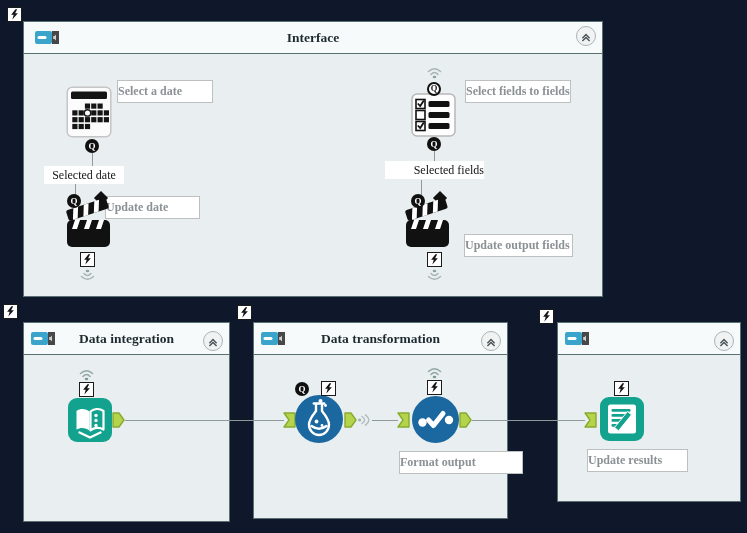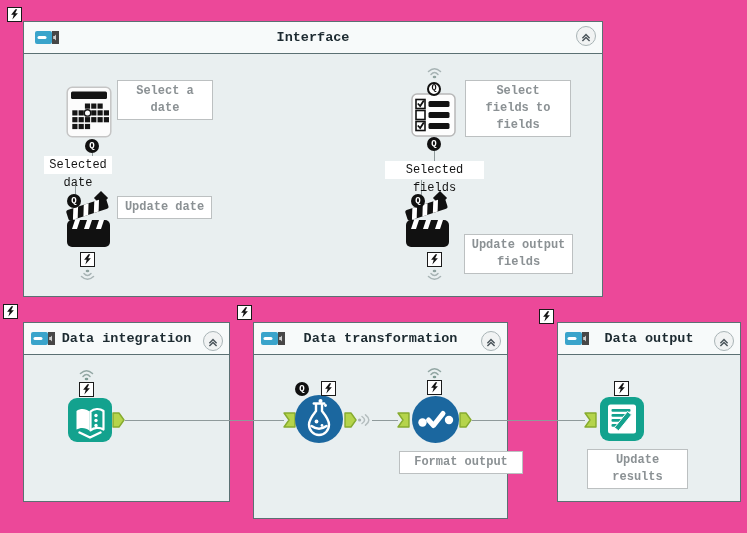--- a/index.html
+++ b/index.html
@@ -1,26 +1,26 @@
 <!DOCTYPE html>
 <html><head>
 <meta charset="utf-8">
 <style>
   html,body{margin:0;padding:0;background:#fff;}
-  .canvas{position:relative;width:747px;height:533px;background:#ec4899;
-          font-family:Liberation Mono, monospace;overflow:hidden;}
+  .canvas{position:relative;width:747px;height:533px;background:#0f172a;
+          font-family:Liberation Serif, serif;overflow:hidden;}
   .container{position:absolute;border:1.6px solid #5b7073;background:#e9eff0;box-sizing:border-box;}
   .chdr{position:absolute;left:0;right:0;top:0;height:31px;background:#f7fafa;border-bottom:1.6px solid #5b7073;}
   .ctitle{position:absolute;left:0;right:0;top:0;height:31px;line-height:31px;text-align:center;
           font-weight:bold;font-size:13.5px;color:#1d2b31;}
   .collapse{position:absolute;width:20px;height:20px;border-radius:50%;border:1px solid #a9b4b6;
           background:#f1f3f3;box-sizing:border-box;}
   .toggle{position:absolute;width:24px;height:13px;}
   .ann{position:absolute;background:#ffffff;border:1px solid #bcc0c1;color:#8b9194;font-weight:bold;
-       font-size:12px;line-height:1.42;padding:2px 6px;box-sizing:border-box;text-align:center;}
+       font-size:12px;line-height:1.42;padding:2px 0;box-sizing:border-box;}
   .clabel{position:absolute;background:#ffffff;color:#141414;font-size:12px;line-height:18px;text-align:center;}
   .vline{position:absolute;width:1px;background:#8f9a9b;}
   .hline{position:absolute;height:1px;background:#8f9a9b;}
   .qdark{position:absolute;width:14px;height:14px;border-radius:50%;background:#101010;color:#fff;
          font-size:9px;font-weight:bold;text-align:center;line-height:14px;z-index:4;}
   .qlight{position:absolute;width:14px;height:14px;border-radius:50%;background:#fff;border:2.2px solid #101010;
          box-sizing:border-box;color:#101010;font-size:8.5px;font-weight:bold;text-align:center;line-height:9.5px;z-index:4;}
   .boltbox{position:absolute;width:15px;height:15px;background:#fff;border:1.2px solid #1a1a1a;box-sizing:border-box;z-index:4;}
   .abs{position:absolute;}
   .z3{z-index:3;} .z2{z-index:2;}
@@ -41,21 +41,21 @@
       <polygon points="18.2,5 19.6,5 21,3.6 21,9.4 19.6,8 18.2,8" fill="#cfcfcf"></polygon>
     </svg>
     <div class="collapse" style="right:6px;top:4px;">
       <svg width="18" height="18" viewBox="0 0 20 20">
         <path d="M6 12.4 L10 8.4 L14 12.4" stroke="#4a545a" stroke-width="1.6" fill="none"></path>
         <path d="M6 15.6 L10 11.6 L14 15.6" stroke="#4a545a" stroke-width="1.6" fill="none"></path>
       </svg>
     </div>
   </div>
 
-  <div class="container" style="left:23px;top:322px;width:207px;height:180px;">
+  <div class="container" style="left:23px;top:322px;width:207px;height:200px;">
     <div class="chdr"></div>
     <div class="ctitle">Data integration</div>
     <svg class="toggle" style="left:7px;top:9px;" width="24" height="13" viewBox="0 0 24 13">
       <rect x="0" y="0" width="17" height="13" rx="2" fill="#3aa4cb"></rect>
       <rect x="2.5" y="5" width="9" height="3" rx="1.5" fill="#ffffff"></rect>
       <rect x="17" y="0" width="7" height="13" fill="#474747"></rect>
       <polygon points="18.2,5 19.6,5 21,3.6 21,9.4 19.6,8 18.2,8" fill="#cfcfcf"></polygon>
     </svg>
     <div class="collapse" style="right:6px;top:8px;">
       <svg width="18" height="18" viewBox="0 0 20 20">
@@ -77,21 +77,20 @@
     <div class="collapse" style="right:6px;top:8px;">
       <svg width="18" height="18" viewBox="0 0 20 20">
         <path d="M6 12.4 L10 8.4 L14 12.4" stroke="#4a545a" stroke-width="1.6" fill="none"></path>
         <path d="M6 15.6 L10 11.6 L14 15.6" stroke="#4a545a" stroke-width="1.6" fill="none"></path>
       </svg>
     </div>
   </div>
 
   <div class="container" style="left:557px;top:322px;width:184px;height:180px;">
     <div class="chdr"></div>
-    <div class="ctitle">Data output</div>
     <svg class="toggle" style="left:7px;top:9px;" width="24" height="13" viewBox="0 0 24 13">
       <rect x="0" y="0" width="17" height="13" rx="2" fill="#3aa4cb"></rect>
       <rect x="2.5" y="5" width="9" height="3" rx="1.5" fill="#ffffff"></rect>
       <rect x="17" y="0" width="7" height="13" fill="#474747"></rect>
       <polygon points="18.2,5 19.6,5 21,3.6 21,9.4 19.6,8 18.2,8" fill="#cfcfcf"></polygon>
     </svg>
     <div class="collapse" style="right:6px;top:8px;">
       <svg width="18" height="18" viewBox="0 0 20 20">
         <path d="M6 12.4 L10 8.4 L14 12.4" stroke="#4a545a" stroke-width="1.6" fill="none"></path>
         <path d="M6 15.6 L10 11.6 L14 15.6" stroke="#4a545a" stroke-width="1.6" fill="none"></path>
@@ -147,37 +146,37 @@
         <rect x="31.5" y="31.1" width="5.2" height="5.2"></rect>
         <rect x="37.8" y="31.1" width="5.2" height="5.2"></rect>
       <rect x="6.3" y="37.9" width="5.2" height="5.2"></rect>
         <rect x="12.6" y="37.9" width="5.2" height="5.2"></rect>
         <rect x="18.9" y="37.9" width="5.2" height="5.2"></rect>
     </g>
     <circle cx="21.5" cy="26.9" r="3.2" fill="#ffffff" stroke="#151515" stroke-width="1.4"></circle>
   </svg>
   <div class="qdark" style="left:85px;top:139px;">Q</div>
   <div class="ann" style="left:117px;top:80px;width:96px;">Select a date</div>
-  <div class="clabel z3" style="left:44px;top:156px;width:68px;height:18px;">Selected date</div>
+  <div class="clabel z3" style="left:44px;top:166px;width:80px;height:18px;">Selected date</div>
 
   <div class="qdark" style="left:67px;top:194px;">Q</div>
   <svg class="abs z3" style="left:64px;top:189px;" width="50" height="60" viewBox="0 0 50 60">
     <rect x="32" y="4" width="10" height="10" transform="rotate(45 37 9)" fill="#111111"></rect>
     <g transform="rotate(-18 8 28)">
       <rect x="4" y="20" width="42" height="11" rx="2" fill="#111111"></rect>
       <polygon points="12,20 17,20 13,31 8,31" fill="#ffffff"></polygon>
       <polygon points="23,20 28,20 24,31 19,31" fill="#ffffff"></polygon>
       <polygon points="34,20 39,20 35,31 30,31" fill="#ffffff"></polygon>
     </g>
     <rect x="3" y="31" width="43" height="27" rx="5" fill="#111111"></rect>
     <polygon points="11,31 16,31 13,40 8,40" fill="#ffffff"></polygon>
     <polygon points="23,31 28,31 25,40 20,40" fill="#ffffff"></polygon>
     <polygon points="35,31 40,31 37,40 32,40" fill="#ffffff"></polygon>
   </svg>
-  <div class="ann" style="left:117px;top:196px;width:95px;">Update date</div>
+  <div class="ann" style="left:105px;top:196px;width:95px;">Update date</div>
   <div class="boltbox" style="left:80px;top:252px;">
     <svg width="13" height="13" viewBox="0 0 15 15">
         <polygon points="8.6,1.4 3.6,7.9 6.6,7.9 5.0,13.4 11.4,6.1 8.2,6.1 10.6,1.4" fill="#141414"></polygon>
       </svg>
   </div>
   <svg class="abs" style="left:79px;top:269px;" width="17" height="13" viewBox="0 0 17 13">
     <ellipse cx="8.5" cy="2" rx="1.8" ry="1.3" fill="#8fa29f"></ellipse>
     <path d="M5 4.5 Q8.5 8.5 12 4.5" stroke="#a8b4b5" stroke-width="1.5" fill="none" stroke-linecap="round"></path>
     <path d="M2.5 7.5 Q8.5 13 14.5 7.5" stroke="#a8b4b5" stroke-width="1.5" fill="none" stroke-linecap="round"></path>
   </svg>
@@ -196,21 +195,21 @@
       <rect x="17.5" y="8" width="21" height="6" rx="1.5" fill="#111111"></rect>
       <rect x="5" y="17.5" width="9" height="9" fill="#ffffff" stroke="#111111" stroke-width="1.6"></rect>
       <rect x="17.5" y="19" width="21" height="6" rx="1.5" fill="#111111"></rect>
       <rect x="5" y="28.5" width="9" height="9" fill="#ffffff" stroke="#111111" stroke-width="1.6"></rect>
       <path d="M6.8 32.5 L9.2 35 L12.8 29.5" stroke="#111111" stroke-width="1.8" fill="none"></path>
       <rect x="17.5" y="30" width="21" height="6" rx="1.5" fill="#111111"></rect>
     </g>
   </svg>
   <div class="qdark" style="left:427px;top:137px;">Q</div>
   <div class="ann" style="left:465px;top:80px;width:106px;">Select fields to fields</div>
-  <div class="clabel z3" style="left:385px;top:161px;width:99px;height:18px;">Selected fields</div>
+  <div class="clabel z3" style="left:385px;top:161px;width:99px;height:18px;text-align:right;">Selected fields</div>
 
   <div class="qdark" style="left:411px;top:194px;">Q</div>
   <svg class="abs z3" style="left:403px;top:189px;" width="50" height="60" viewBox="0 0 50 60">
     <rect x="32" y="4" width="10" height="10" transform="rotate(45 37 9)" fill="#111111"></rect>
     <g transform="rotate(-18 8 28)">
       <rect x="4" y="20" width="42" height="11" rx="2" fill="#111111"></rect>
       <polygon points="12,20 17,20 13,31 8,31" fill="#ffffff"></polygon>
       <polygon points="23,20 28,20 24,31 19,31" fill="#ffffff"></polygon>
       <polygon points="34,20 39,20 35,31 30,31" fill="#ffffff"></polygon>
     </g>

